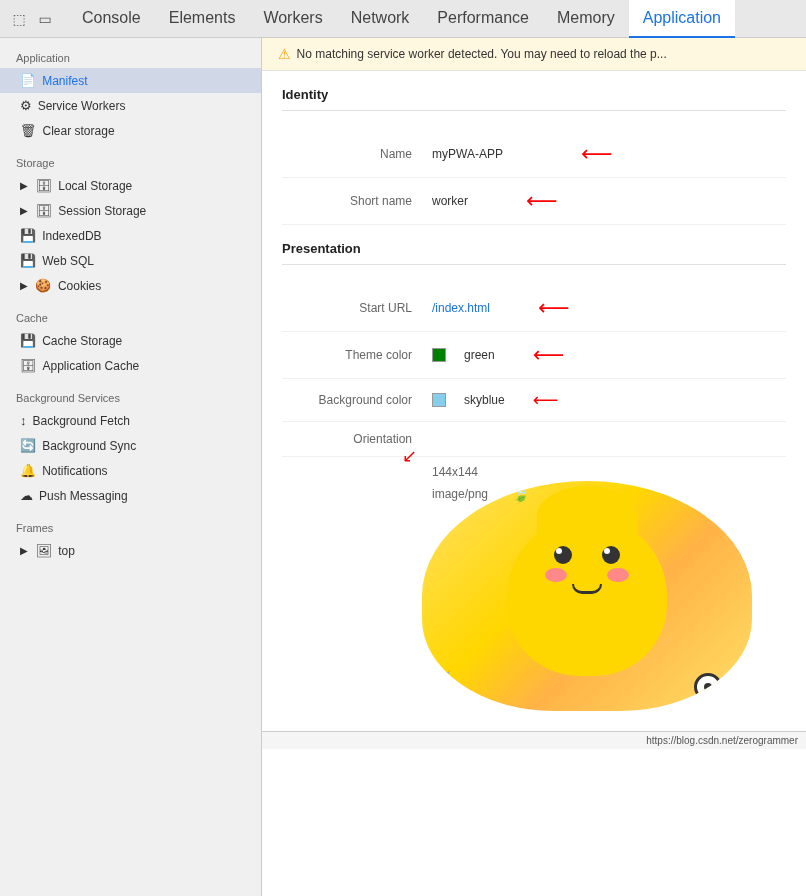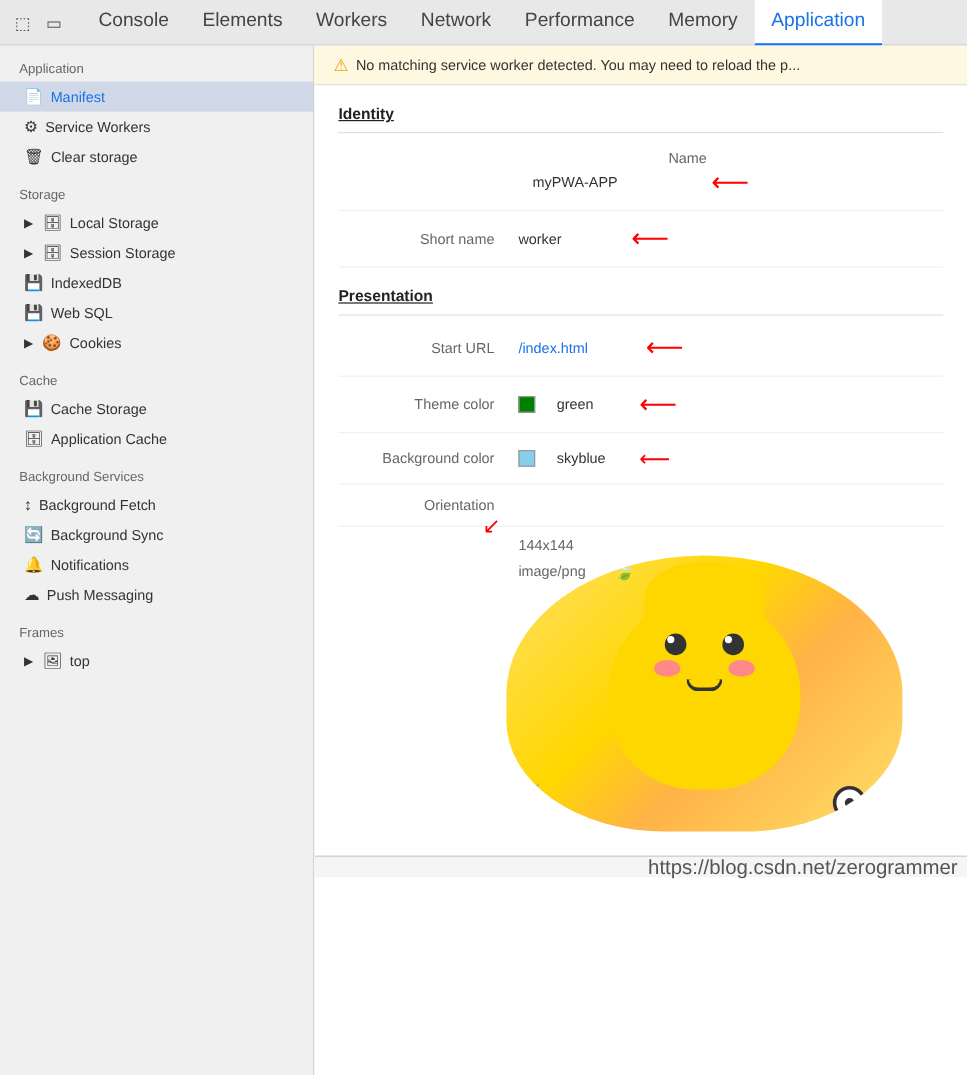--- a/index.html
+++ b/index.html
@@ -102,22 +102,21 @@
 
     
     .content-inner { padding: 0 20px 20px 20px; }
 
     .section-title {
       font-size: 13px;
       font-weight: bold;
       color: #222;
       padding: 16px 0 8px 0;
       border-bottom: 1px solid #e0e0e0;
-      margin-bottom: 4px;
-      text-decoration: underline;
+      margin-bottom: 20px;
     }
 
     .info-row {
       display: flex;
       align-items: center;
       padding: 10px 0;
       border-bottom: 1px solid #f0f0f0;
     }
     .info-label {
       width: 150px;
@@ -142,28 +141,27 @@
       border: 1px solid #999;
     }
 
     
     .icons-section { margin-top: 8px; }
     .icon-info { color: #666; font-size: 12px; margin: 8px 0 4px 150px; }
 
     
     .row-with-arrow {
       position: relative;
-      flex-direction: column;
     }
 
     .status-bar {
       background: #f5f5f5;
       border-top: 1px solid #ccc;
       height: 18px;
-      font-size: 17px;
+      font-size: 10px;
       color: #555;
       display: flex;
       align-items: center;
       padding: 0 8px;
       justify-content: flex-end;
     }
   </style>
 </head>
 <body>
 

